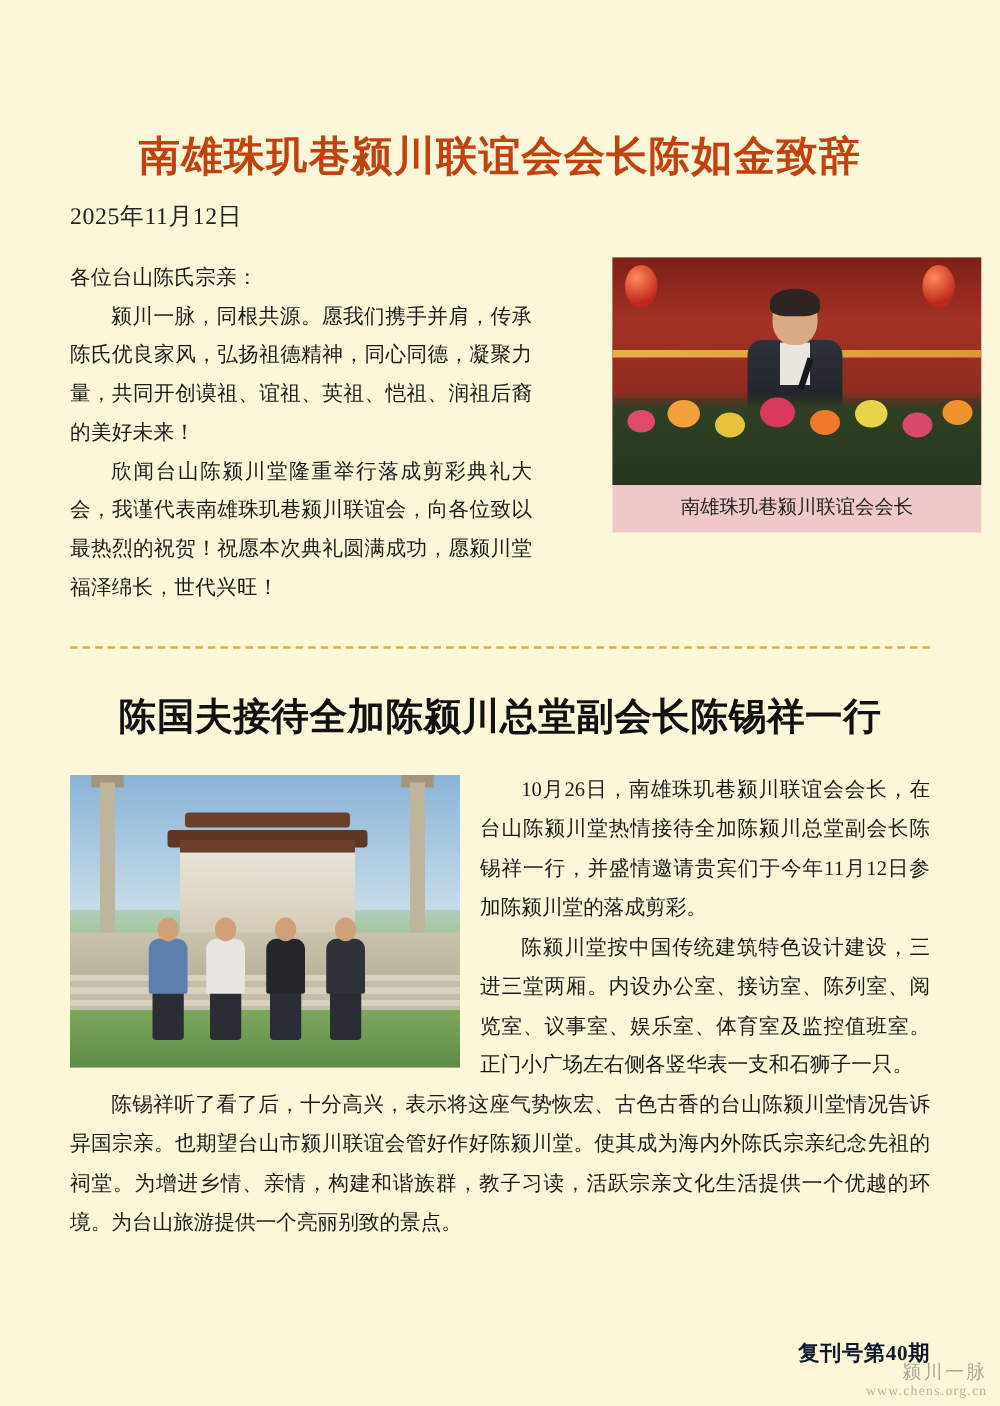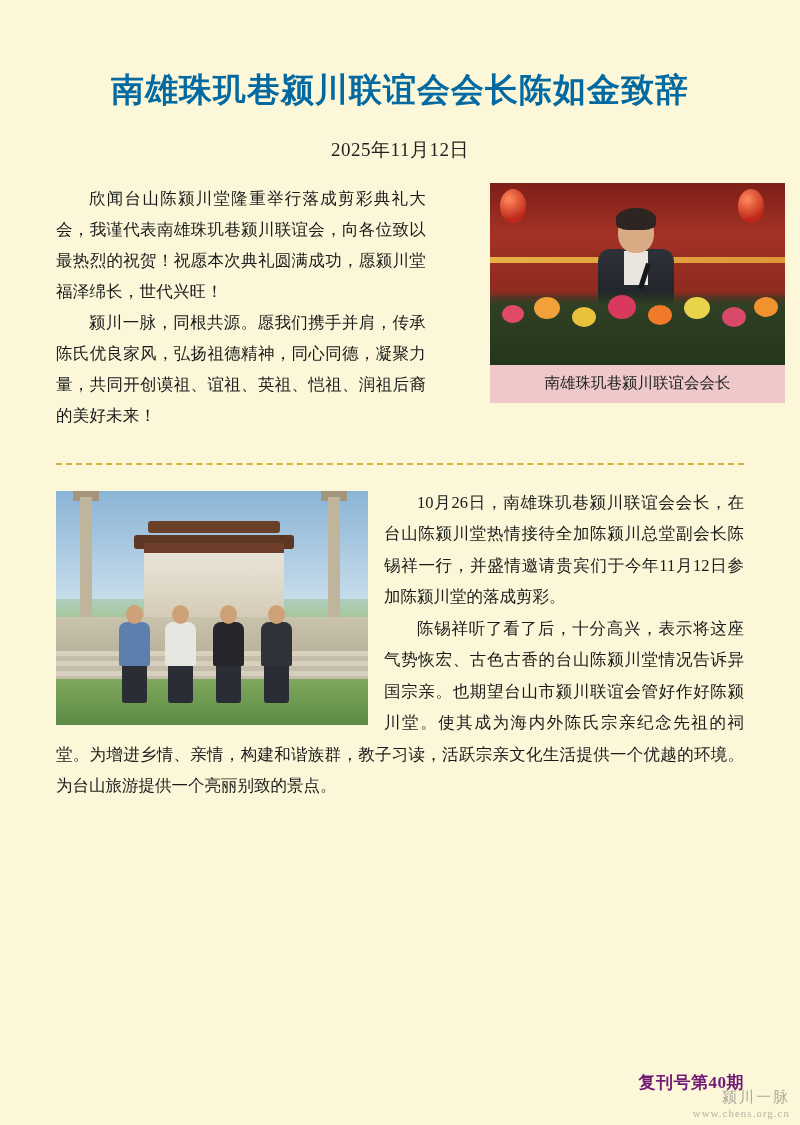--- a/index.html
+++ b/index.html
@@ -23,29 +23,29 @@
     box-sizing: border-box;
     padding: 0 56px;
   }
 
   
   .a1-title {
     text-align: center;
     font-size: 33px;
     font-weight: bold;
     letter-spacing: 1px;
-    margin-top: 72px;
+    margin-top: 108px;
     line-height: 1.15;
-    color: #0369a1;
+    color: #c2410c;
     font-family: "Liberation Serif", serif;
   }
   .a1-date {
-    text-align: center;
+    text-align: left;
     font-size: 19px;
-    margin-top: 27px;
+    margin-top: 14px;
     letter-spacing: 0.5px;
     color: #222;
   }
 
   .a1-body {
     margin-top: 20px;
     position: relative;
   }
   .a1-text {
     width: 370px;
@@ -253,21 +253,21 @@
     left: 0; bottom: 0;
     width: 800px;
     height: 54px;
   }
   .footer-text {
     position: absolute;
     right: 56px;
     top: 0;
     font-size: 17px;
     font-weight: bold;
-    color: #701a75;
+    color: #0f172a;
     letter-spacing: 0.5px;
   }
   .watermark {
     position: absolute;
     right: 10px;
     bottom: 6px;
     text-align: right;
     opacity: .85;
   }
   .wm-line1 {
@@ -316,29 +316,31 @@
             <div class="fl" style="left:232px;top:16px;width:24px;height:20px;background:#d94a6a;"></div>
             <div class="fl" style="left:264px;top:6px;width:24px;height:20px;background:#f0932e;"></div>
           </div>
         </div>
         <div class="caption-bar">
           <div>南雄珠玑巷颍川联谊会会长</div>
         </div>
       </div>
 
       <div class="a1-text">
+        <p>各位台山陈氏宗亲：</p>
+        <p class="indent">颍川一脉，同根共源。愿我们携手并肩，传承陈氏优良家风，弘扬祖德精神，同心同德，凝聚力量，共同开创谟祖、谊祖、英祖、恺祖、润祖后裔的美好未来！</p>
         <p class="indent">欣闻台山陈颍川堂隆重举行落成剪彩典礼大会，我谨代表南雄珠玑巷颍川联谊会，向各位致以最热烈的祝贺！祝愿本次典礼圆满成功，愿颍川堂福泽绵长，世代兴旺！</p>
-        <p class="indent">颍川一脉，同根共源。愿我们携手并肩，传承陈氏优良家风，弘扬祖德精神，同心同德，凝聚力量，共同开创谟祖、谊祖、英祖、恺祖、润祖后裔的美好未来！</p>
       </div>
     </div>
   </div>
 
   <div class="divider"></div>
 
   <div>
+    <div class="a2-title">陈国夫接待全加陈颍川总堂副会长陈锡祥一行</div>
 
     <div class="a2-wrap clearfix">
 
       <div class="a2-figure">
         <div class="photo2">
           <div class="sky"></div>
           <div class="pcap c1"></div>
           <div class="pillar p1"></div>
           <div class="pcap c2"></div>
           <div class="pillar p2"></div>
@@ -366,20 +368,21 @@
           <div class="man m4">
               <div class="lg"></div>
               <div class="t"></div>
               <div class="h"></div>
             </div>
         </div>
       </div>
 
       <div class="a2-text">
         <p class="indent">10月26日，南雄珠玑巷颍川联谊会会长，在台山陈颍川堂热情接待全加陈颍川总堂副会长陈锡祥一行，并盛情邀请贵宾们于今年11月12日参加陈颍川堂的落成剪彩。</p>
+        <p class="indent">陈颍川堂按中国传统建筑特色设计建设，三进三堂两厢。内设办公室、接访室、陈列室、阅览室、议事室、娱乐室、体育室及监控值班室。正门小广场左右侧各竖华表一支和石狮子一只。</p>
         <p class="indent">陈锡祥听了看了后，十分高兴，表示将这座气势恢宏、古色古香的台山陈颍川堂情况告诉异国宗亲。也期望台山市颍川联谊会管好作好陈颍川堂。使其成为海内外陈氏宗亲纪念先祖的祠堂。为增进乡情、亲情，构建和谐族群，教子习读，活跃宗亲文化生活提供一个优越的环境。为台山旅游提供一个亮丽别致的景点。</p>
 
       </div>
     </div>
   </div>
 
   <div class="footer">
     <div class="footer-text">复刊号第40期</div>
     <div class="watermark">
       <div class="wm-line1">颍川一脉</div>

